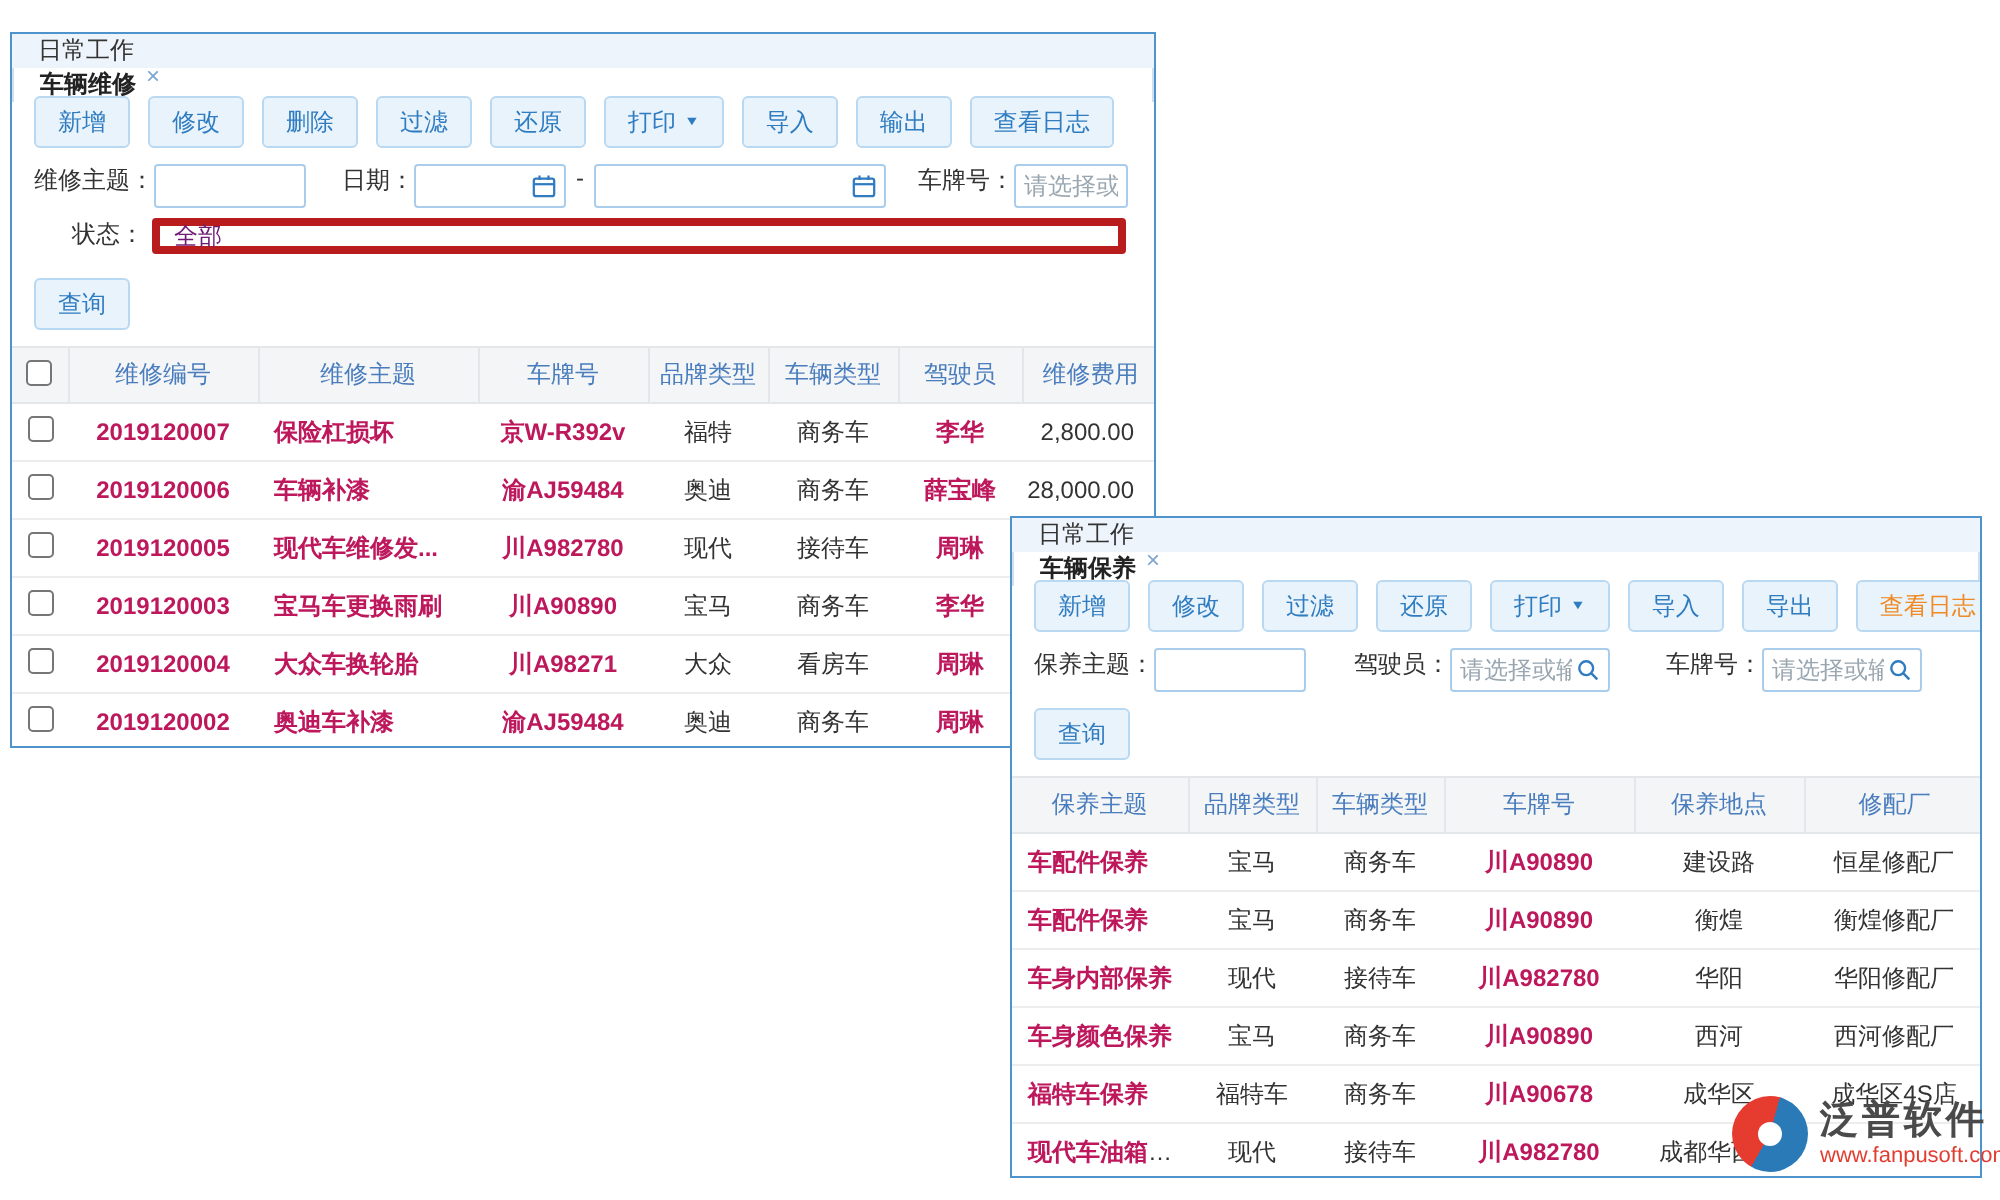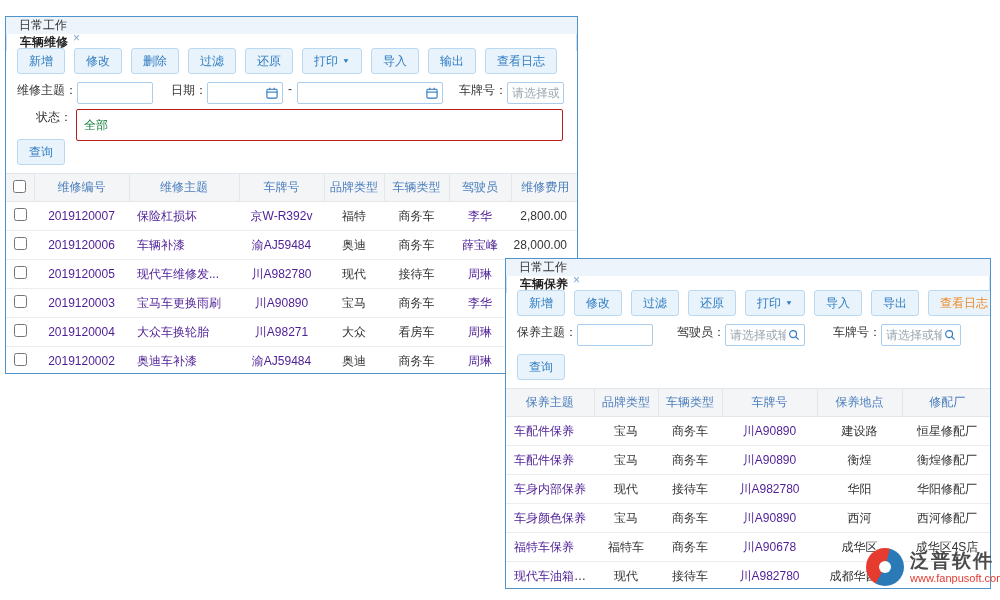--- a/index.html
+++ b/index.html
@@ -23,33 +23,33 @@
   .caret { font-size:8px; transform:scaleY(.8); color:inherit; }
 
   .frow { display:flex; align-items:flex-start; font-size:12px; color:#333; padding:0 11px; margin-top:3px; height:24px; }
   .frow label { white-space:nowrap; }
   .ipt { height:22px; border:1px solid #aacdec; border-radius:2px; font-size:12px; padding:0 4px; color:#333; font-family:inherit; outline:none; background:#fff; }
   .ipt::placeholder, .ipt-wrap input::placeholder { color:#9aa7b1; }
   .ipt-wrap { display:inline-flex; align-items:center; height:22px; border:1px solid #aacdec; border-radius:2px; background:#fff; padding:0 4px; }
   .ipt-wrap input { border:none; height:18px; flex:1; min-width:0; font-size:12px; font-family:inherit; outline:none; padding:0; background:transparent; }
   .ipt-wrap .icn { flex:0 0 auto; display:inline-flex; margin-left:2px; cursor:pointer; }
   .dash { margin:0 5px; color:#333; }
-  .statusbox { height:32px; border:1px solid #b91c1c; border-radius:2px; flex:1; display:flex; align-items:center; padding:0 7px; margin-right:3px; font-size:12px; color:#15803d; background:#fff; }
+  .statusbox { height:18px; border:4px solid #b91c1c; border-radius:2px; flex:1; display:flex; align-items:center; padding:0 7px; margin-right:3px; font-size:12px; color:#701a75; background:#fff; }
   .qrow { margin-top:6px; padding:0 11px; height:26px; display:flex; }
 
   .tblwrap { margin-top:8px; }
   table { border-collapse:collapse; width:100%; table-layout:fixed; font-size:12px; }
   th { background:#f4f5f7; color:#4a7dbd; font-weight:normal; height:28px;
        border-top:1px solid #e4e7ea; border-bottom:1px solid #e4e7ea; border-right:1px solid #e4e7ea; }
   th:last-child { border-right:none; }
   td { height:29px; border-bottom:1px solid #ededed; text-align:center; color:#333;
        overflow:hidden; white-space:nowrap; text-overflow:ellipsis; padding:0 2px; }
   td.left { text-align:left; padding-left:8px; }
   td.right { text-align:right; padding-right:12px; }
-  .link { color:#4c1d95; cursor:pointer; }
+  .link { color:#be185d; cursor:pointer;font-weight:bold; }
   input[type=checkbox] { width:13px; height:13px; accent-color:#fff; }
 
   .watermark { position:absolute; left:866px; top:548px; z-index:3; display:flex; align-items:center; gap:6px; }
   .logo { width:38px; height:38px; border-radius:50%; flex:0 0 auto;
           background:conic-gradient(from 210deg, #e63c30 0deg 165deg, #2a7ab8 165deg 360deg); position:relative; }
   .logo::after { content:""; position:absolute; left:13px; top:13px; width:12px; height:12px; border-radius:50%; background:#fff; }
   .wm-brand { font-size:19px; font-weight:bold; color:#4a4a4a; letter-spacing:2px; line-height:1.2; }
   .wm-url { font-size:11px; color:#e23c30; }
 </style>
 </head>

